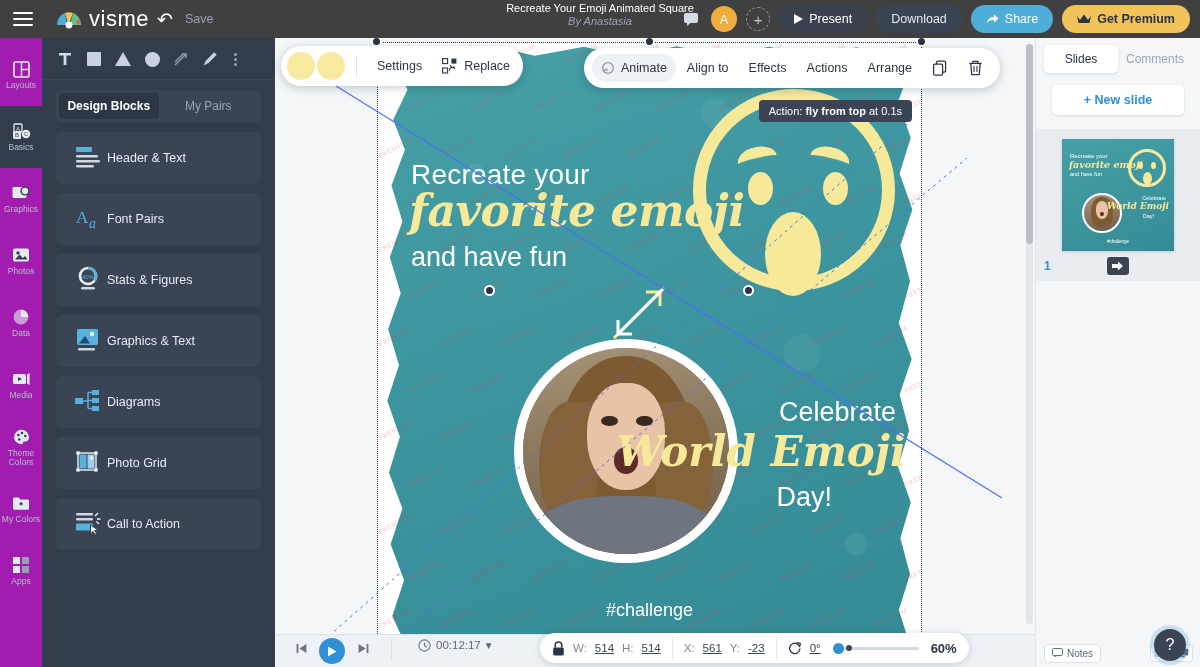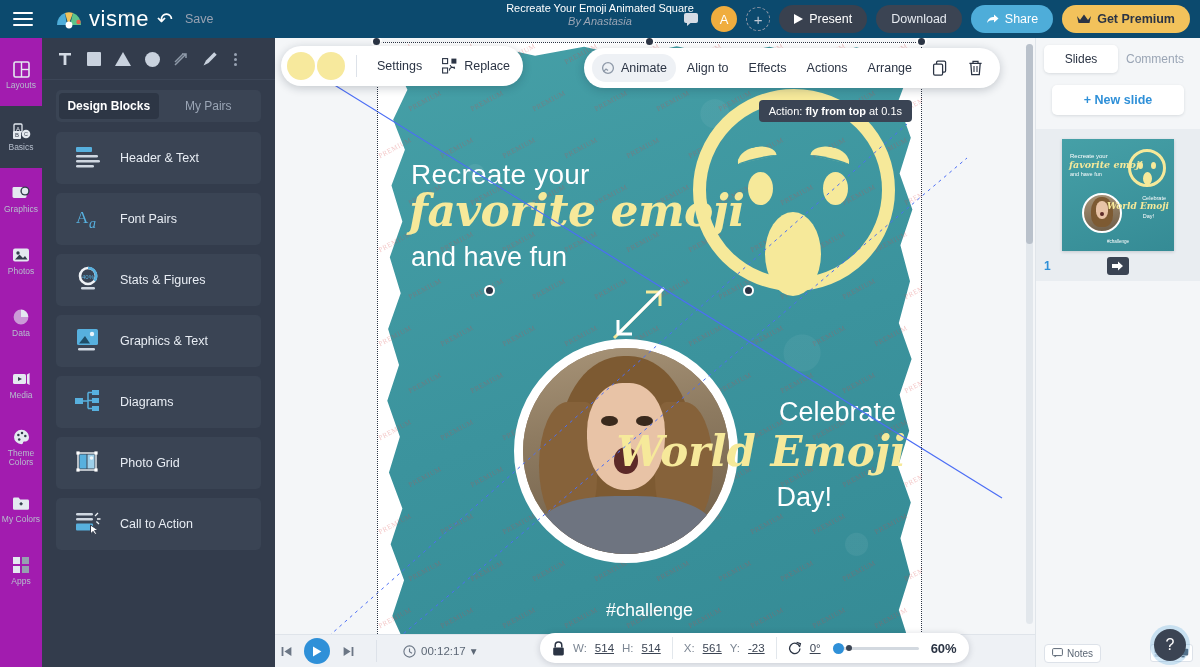--- a/index.html
+++ b/index.html
@@ -6,21 +6,21 @@
   html, body {
     width: 1200px; height: 667px; overflow: hidden;
     font-family: "Liberation Sans", sans-serif;
     background: #eef1f5;
   }
   #app { position: relative; width: 1200px; height: 667px; }
 
   
   .topbar {
     position: absolute; top: 0; left: 0; width: 1200px; height: 38px;
-    background: #0c4a6e; display: flex; align-items: center;
+    background: #404040; display: flex; align-items: center;
     z-index: 40;
   }
   .hamburger { width: 46px; height: 38px; display: flex; flex-direction: column;
     justify-content: center; align-items: center; gap: 4px; cursor: pointer; }
   .hamburger i { display: block; width: 20px; height: 2px; background: #fff; border-radius: 1px; }
   .logo-wrap { display: flex; align-items: center; gap: 7px; margin-left: 10px; }
   .logo-mark { width: 26px; height: 20px; position: relative; }
   .logo-text { color: #fff; font-size: 22px; letter-spacing: .5px; font-weight: 500; }
   .undo-ic { color: #fff; font-size: 19px; margin-left: 8px; cursor: pointer; }
   .save-lbl { color: #98a2b2; font-size: 12.5px; margin-left: 12px; cursor: pointer; }
@@ -75,21 +75,21 @@
   .dots-v i { width: 3px; height: 3px; border-radius: 50%; background: #98a2b2; display: block; }
 
   .tabs { display: flex; margin: 10px 14px 0; background: #3a4454; border-radius: 5px;
     padding: 3px; }
   .tab { flex: 1; text-align: center; font-size: 12px; padding: 6px 0; border-radius: 4px;
     color: #9aa5b5; cursor: pointer; }
   .tab.active { background: #2d3645; color: #fff; font-weight: bold; }
 
   .blocks { padding: 10px 14px 0; display: flex; flex-direction: column; gap: 9px; }
   .block { height: 52px; background: #3a4454; border-radius: 5px; display: flex;
-    align-items: center; gap: 16px; padding-left: 18px; cursor: pointer; }
+    align-items: center; gap: 3px; padding-left: 18px; cursor: pointer; }
   .block-lbl { color: #e8edf4; font-size: 12.5px; }
   .bic { width: 30px; height: 28px; position: relative; flex: 0 0 30px; }
 
   
   .canvas-area { position: absolute; left: 275px; top: 38px; width: 760px; height: 629px;
     background: #f4f6f8; overflow: hidden; }
   .stage { position: absolute; left: 102px; top: 4px; width: 545px; height: 602px; }
   .slide {
     position: absolute; left: 0; top: 0; width: 545px; height: 598px;
     background: #3f9aa3;
@@ -189,21 +189,21 @@
   .vdiv { width: 1px; height: 22px; background: #dde2e9; margin: 0 9px; }
   .ftb-btn { font-size: 12.5px; color: #2b3444; padding: 0 9px; cursor: pointer;
     display: flex; align-items: center; gap: 6px; height: 28px; border-radius: 14px; }
   .ftb-right { left: 584px; top: 48px; padding: 0 8px; gap: 2px; }
   .ftb-btn.sel { background: #eef1f5; }
 
   
   .bottombar { position: absolute; left: 275px; bottom: 0; width: 760px; height: 33px;
     background: #eef1f5; border-top: 1px solid #dfe4ea; display: flex; align-items: center;
     z-index: 28; }
-  .play-row { display: flex; align-items: center; gap: 8px; padding-left: 1px; }
+  .play-row { display: flex; align-items: flex-start; gap: 8px; padding-left: 16px; }
   .pbtn { width: 20px; height: 20px; display: flex; align-items: center; justify-content: center;
     color: #6b7685; cursor: pointer; font-size: 11px; }
   .pbtn.main { width: 26px; height: 26px; border-radius: 50%; background: #2f90d8; color: #fff; }
   .timecode { display: flex; align-items: center; gap: 5px; color: #5c6775; font-size: 11.5px;
     margin-left: 14px; cursor: pointer; }
 
   .props { position: absolute; left: 540px; bottom: 4px; height: 30px; background: #fff;
     border-radius: 15px; box-shadow: 0 1px 7px rgba(20,30,50,.18); display: flex;
     align-items: center; padding: 0 12px; gap: 8px; z-index: 29; font-size: 11.5px;
     color: #3b4453; }

